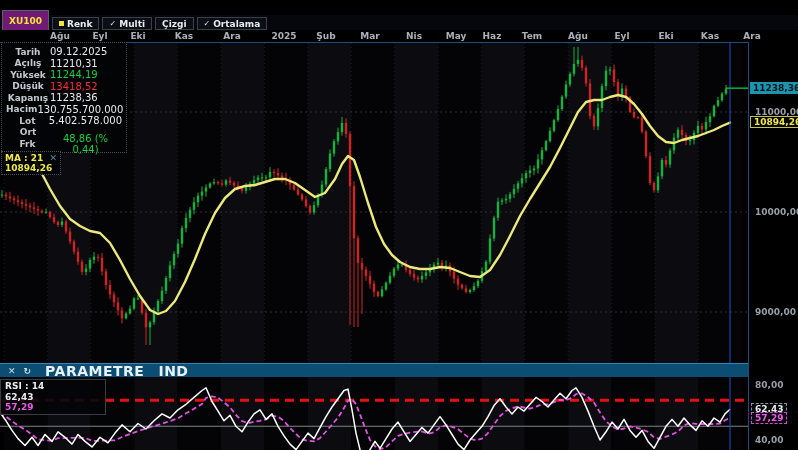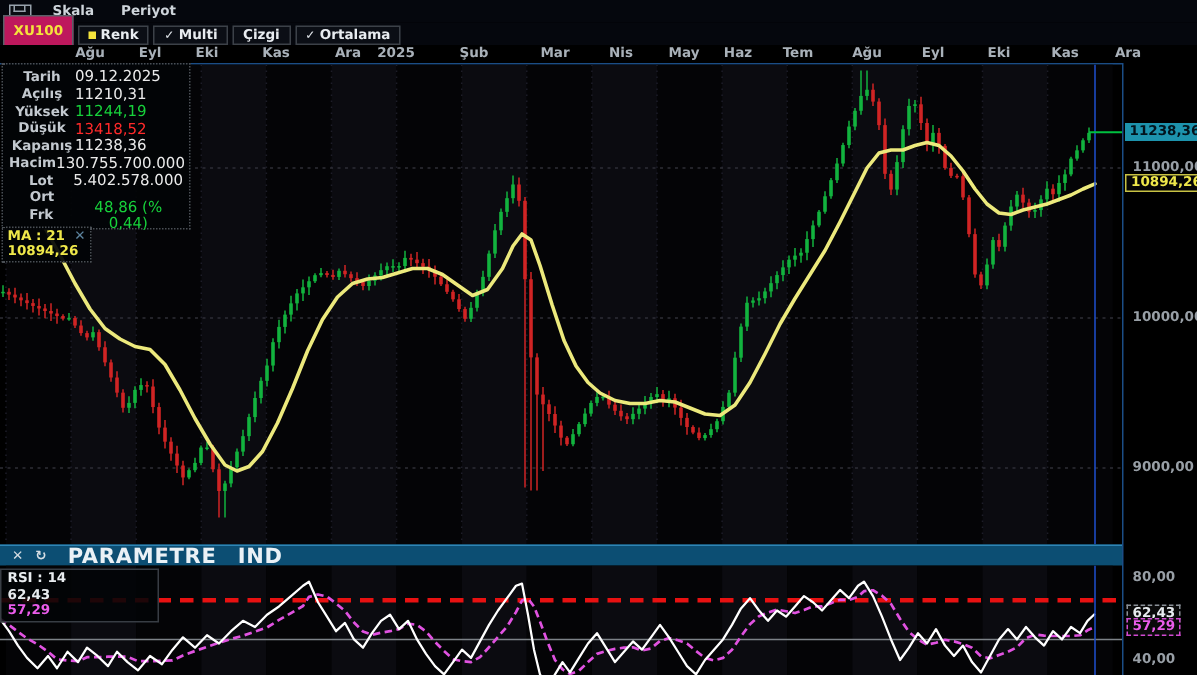--- a/index.html
+++ b/index.html
@@ -9,21 +9,21 @@
   .menubar{position:absolute;left:0;top:0;width:798px;height:15px;background:#05070d;
            display:flex;align-items:center;}
   .save-icon{width:13px;height:10px;border:1px solid #98a2ac;background:#0a0d12;
              margin:2px 8px 0 6px;position:relative;}
   .save-icon:before{content:"";position:absolute;left:2px;top:0;width:6px;height:3px;border:1px solid #98a2ac;border-top:none;}
   .menu-item{color:#ced4da;font-size:9px;font-weight:bold;padding:0 12px 0 6px;}
   
   .tabrow{position:absolute;left:0;top:15px;width:798px;height:15px;background:#05070d;
           display:flex;align-items:flex-end;}
   .symbol-tab{box-sizing:border-box;height:20px;min-width:42px;border:1px solid #5a6068;border-bottom:none;
-              background:#be185d;color:#f4e33c;font-size:9px;font-weight:bold;
+              background:#701a75;color:#f4e33c;font-size:9px;font-weight:bold;
               display:flex;align-items:center;justify-content:center;padding:0 6px;margin-left:2px;}
   .tb-btn{box-sizing:border-box;height:13px;border:1px solid #3c4148;background:#0b0e15;color:#e8ecf0;
           font-size:9px;font-weight:bold;display:flex;align-items:center;gap:3px;
           padding:0 6px;margin-left:3px;}
   .renk-bullet{width:5px;height:5px;background:#f4e33c;display:inline-block;}
   .chk{color:#dfe4e8;font-size:8px;}
   
   .timeline{position:absolute;left:0;top:30px;width:748px;height:12px;margin-left:32px;}
   .month{position:absolute;top:1px;transform:translateX(-50%);color:#a9b1b9;font-size:9px;font-weight:bold;}
   .top-sep{position:absolute;left:0;top:42px;width:798px;height:1px;background:#1b4d85;}
@@ -65,25 +65,20 @@
   .rsi-legend{position:absolute;left:0;top:379px;width:106px;border:1px solid #383d44;
               background:rgba(2,4,7,.88);padding:1px 4px;z-index:5;box-sizing:border-box;}
   .rsi-legend div{font-size:9px;font-weight:bold;line-height:10.5px;}
   .rsi-name{color:#e8ecef;} .rsi-v{color:#e8ecef;} .rsi-s{color:#ea5cea;}
 </style>
 </head>
 <body>
 
 <div id="app">
 
-  <div class="menubar">
-    <div class="save-icon"></div>
-    <div class="menu-item">Skala</div>
-    <div class="menu-item">Periyot</div>
-  </div>
 
   <div class="tabrow">
     <div class="symbol-tab">XU100</div>
     <div class="tb-btn">
       <span class="renk-bullet"></span>
       <span>Renk</span>
     </div>
     <div class="tb-btn">
       <span class="chk">✓</span>
       <span>Multi</span>
@@ -96,22 +91,22 @@
       <span>Ortalama</span>
     </div>
   </div>
 
   <div class="timeline" id="timeline">
       <span class="month" style="left: 28px;">Ağu</span>
       <span class="month" style="left: 68px;">Eyl</span>
       <span class="month" style="left: 106px;">Eki</span>
       <span class="month" style="left: 152px;">Kas</span>
       <span class="month" style="left: 200px;">Ara</span>
-      <span class="month" style="left: 232px;">2025</span>
-      <span class="month" style="left: 284px;">Şub</span>
+      <span class="month" style="left: 252px;">2025</span>
+      <span class="month" style="left: 294px;">Şub</span>
       <span class="month" style="left: 338px;">Mar</span>
       <span class="month" style="left: 382px;">Nis</span>
       <span class="month" style="left: 424px;">May</span>
       <span class="month" style="left: 460px;">Haz</span>
       <span class="month" style="left: 500px;">Tem</span>
       <span class="month" style="left: 546px;">Ağu</span>
       <span class="month" style="left: 590px;">Eyl</span>
       <span class="month" style="left: 634px;">Eki</span>
       <span class="month" style="left: 678px;">Kas</span>
       <span class="month" style="left: 720px;">Ara</span>

